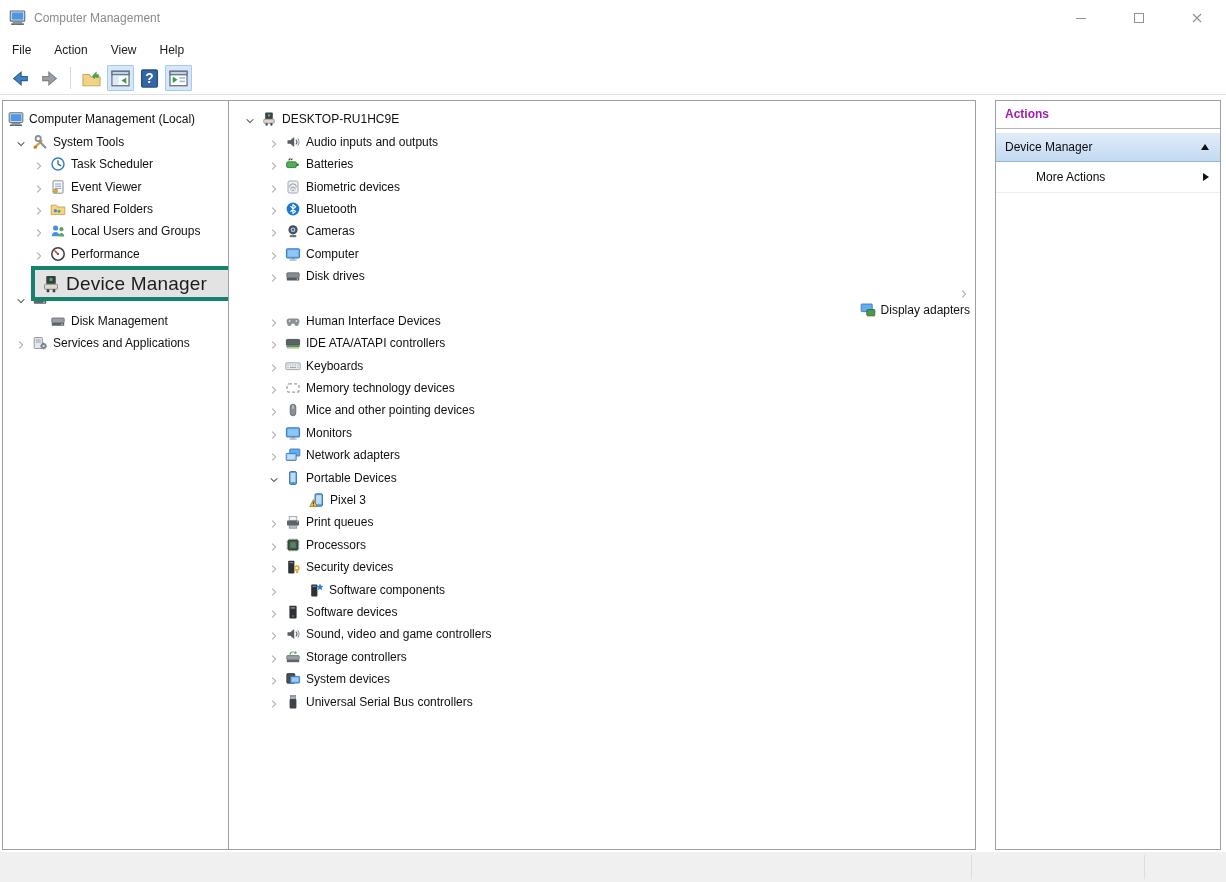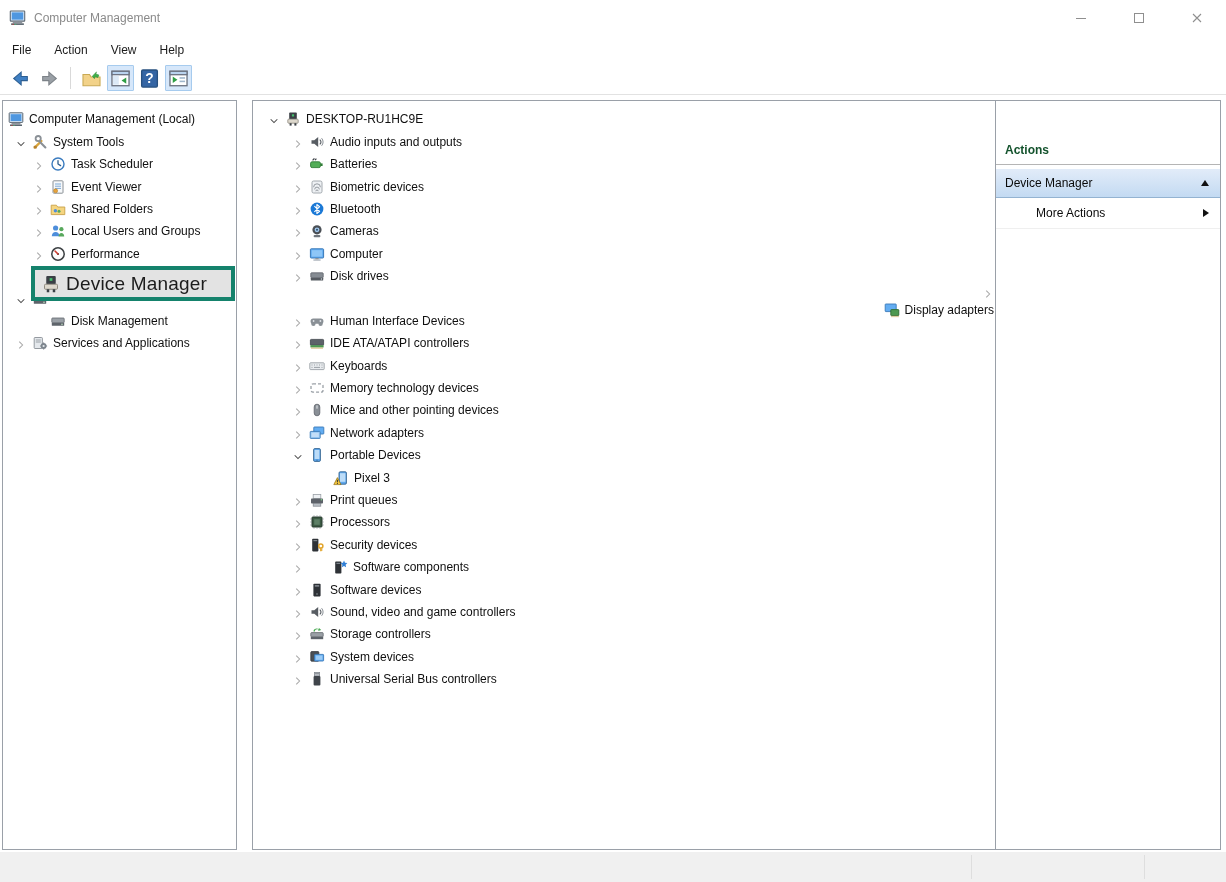--- a/index.html
+++ b/index.html
@@ -21,39 +21,39 @@
   .menu-item{margin-right:23px;color:#1b1b1b;}
   
   .toolbar{position:absolute;top:62px;left:0;right:0;height:33px;display:flex;align-items:center;padding-left:6px;border-bottom:1px solid #e2e2e2;box-sizing:border-box;}
   .tool-btn{width:27px;height:26px;margin:0 1px;display:flex;align-items:center;justify-content:center;border:1px solid transparent;border-radius:1px;box-sizing:border-box;}
   .tool-btn svg{width:21px;height:21px;}
   .tool-btn.active{background:#d6e7fa;border-color:#a6cbee;}
   .tool-sep{width:1px;height:22px;background:#d9d9d9;margin:0 6px;}
   
   .pane{position:absolute;top:100px;height:750px;background:#fff;border:1px solid #9aa0a8;box-sizing:border-box;}
   .pane-left{left:2px;width:235px;}
-  .pane-center{left:252px;width:748px;}
+  .pane-center{left:228px;width:748px;}
   .pane-right{left:995px;width:226px;}
   
   .tree{padding-top:6px;}
   .tree-row{height:22.4px;display:flex;align-items:flex-end;white-space:nowrap;}
   .chev{width:22px;height:16px;flex:none;display:flex;align-items:center;justify-content:center;}
   .chev svg{width:14px;height:14px;}
   .rowsel{display:flex;align-items:center;height:20px;padding-right:5px;}
   .rowsel.selected{background:#d9d9d9;}
   .ticon{width:16px;height:16px;flex:none;margin-right:5px;display:block;}
   .ticon svg{width:16px;height:16px;display:block;}
   .tlabel{color:#0f0f0f;}
   
   .dm-overlay{position:absolute;left:28px;top:165px;width:204px;height:35px;border:4px solid #15826c;box-sizing:border-box;background:#e3e3e3;display:flex;align-items:center;padding-left:6px;overflow:hidden;}
   .dm-overlay-icon{width:20px;height:20px;flex:none;margin-right:5px;}
   .dm-overlay-icon svg{width:20px;height:20px;display:block;}
   .dm-overlay-label{font-size:19px;color:#1c1c1c;letter-spacing:0.2px;}
   
-  .actions-header{height:27px;line-height:27px;padding-left:9px;font-weight:bold;color:#14532d;border-bottom:1px solid #b5b5b5;margin-top:36px;}
+  .actions-header{height:27px;line-height:27px;padding-left:9px;font-weight:bold;color:#a21caf;border-bottom:1px solid #b5b5b5;}
   .action-group-bar{margin-top:4px;height:28px;display:flex;align-items:center;padding:0 11px 0 9px;background:linear-gradient(#e2ecf9,#c3daf2);border-bottom:1px solid #94b3d1;}
   .action-group-title{flex:1;color:#0a0a0a;}
   .tri-up{width:0;height:0;border-left:4.5px solid transparent;border-right:4.5px solid transparent;border-bottom:6px solid #111;}
   .more-actions{height:30px;display:flex;align-items:center;padding:0 11px 0 40px;border-bottom:1px solid #efefef;}
   .more-actions-label{flex:1;color:#0a0a0a;}
   .tri-right{width:0;height:0;border-top:4.5px solid transparent;border-bottom:4.5px solid transparent;border-left:6px solid #111;}
   
   .statusbar{position:absolute;top:852px;left:0;width:1226px;height:30px;background:#f0f0f0;}
   .sb-sep{position:absolute;top:3px;bottom:3px;width:1px;background:#dedede;}
   .sb-sep.sep1{left:971px;}
@@ -585,20 +585,38 @@
       </div>
       <div class="tree-row" style="padding-left: 34px;">
         <span class="chev">
           <svg viewBox="0 0 16 16" width="100%" height="100%">
             <path d="M6 4.2 9.8 8 6 11.8" fill="none" stroke="#a9a9a9" stroke-width="1.2"></path>
           </svg>
         </span>
         <span class="rowsel">
           <span class="ticon">
             <svg viewBox="0 0 16 16" width="100%" height="100%">
+              <rect x="1.4" y="2.8" width="13.2" height="9.2" rx="0.8" fill="#63adf2" stroke="#3a79b8"></rect>
+              <rect x="2.8" y="4.2" width="10.4" height="6.4" fill="#8ec6f7"></rect>
+              <rect x="6.4" y="12" width="3.2" height="1.4" fill="#8d949c"></rect>
+              <rect x="4.4" y="13.4" width="7.2" height="1.3" fill="#aab1b9"></rect>
+            </svg>
+          </span>
+          <span class="tlabel">Monitors</span>
+        </span>
+      </div>
+      <div class="tree-row" style="padding-left: 34px;">
+        <span class="chev">
+          <svg viewBox="0 0 16 16" width="100%" height="100%">
+            <path d="M6 4.2 9.8 8 6 11.8" fill="none" stroke="#a9a9a9" stroke-width="1.2"></path>
+          </svg>
+        </span>
+        <span class="rowsel">
+          <span class="ticon">
+            <svg viewBox="0 0 16 16" width="100%" height="100%">
               <rect x="4.8" y="2" width="10" height="7" rx="0.6" fill="#63adf2" stroke="#3a79b8" stroke-width="0.9"></rect>
               <rect x="1.2" y="6.4" width="10" height="7" rx="0.6" fill="#9ccbf5" stroke="#3a79b8" stroke-width="0.9"></rect>
               <rect x="2.6" y="7.8" width="7.2" height="4.2" fill="#c3def8"></rect>
             </svg>
           </span>
           <span class="tlabel">Network adapters</span>
         </span>
       </div>
       <div class="tree-row" style="padding-left: 34px;">
         <span class="chev">

